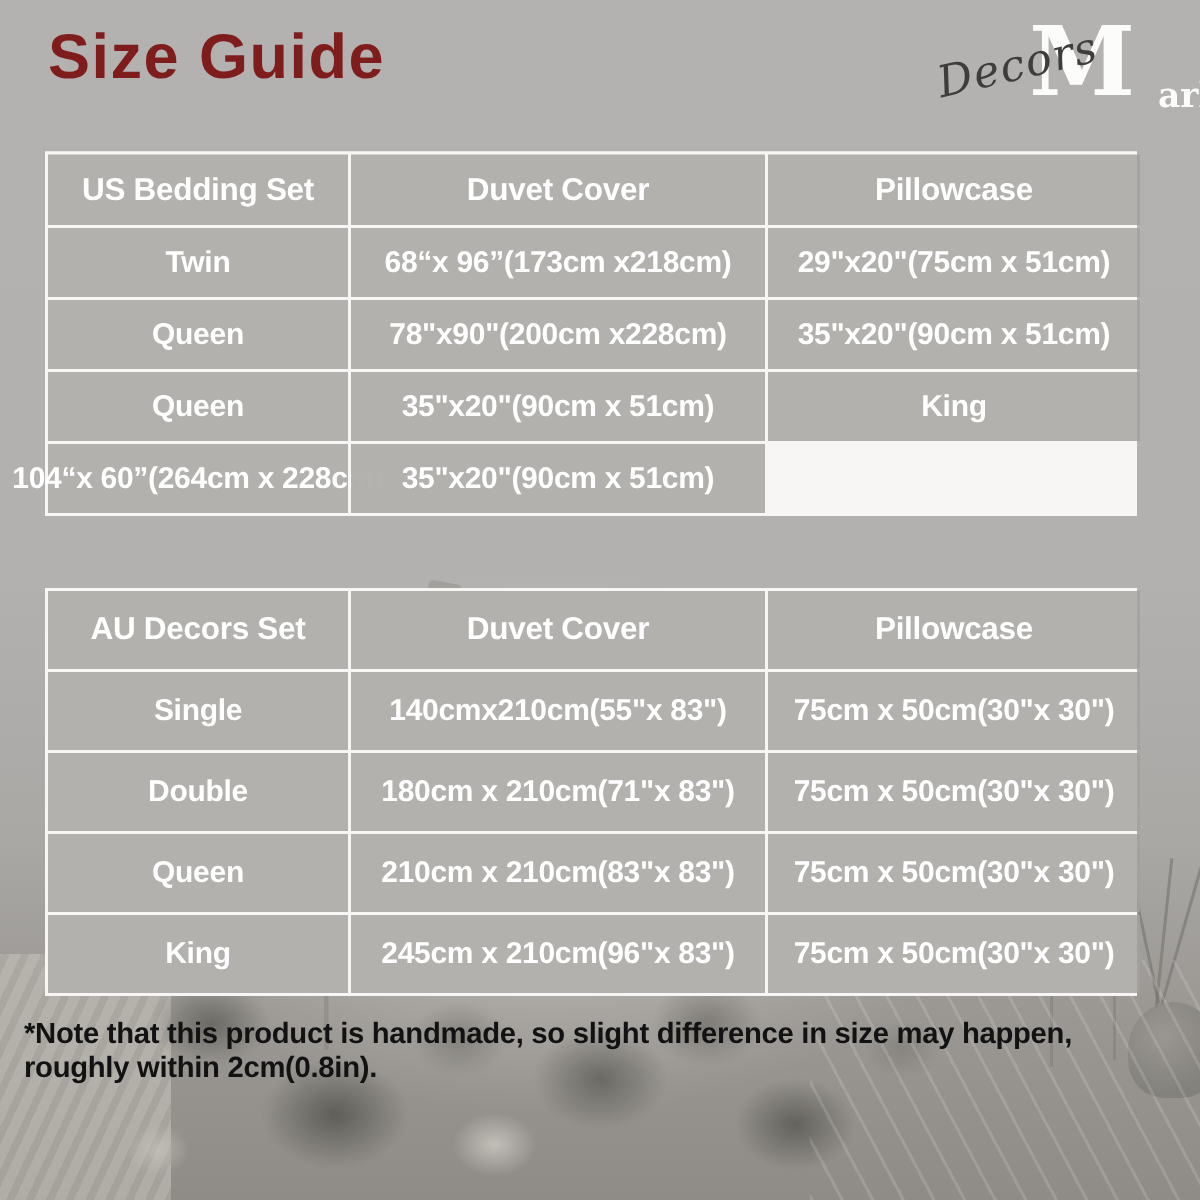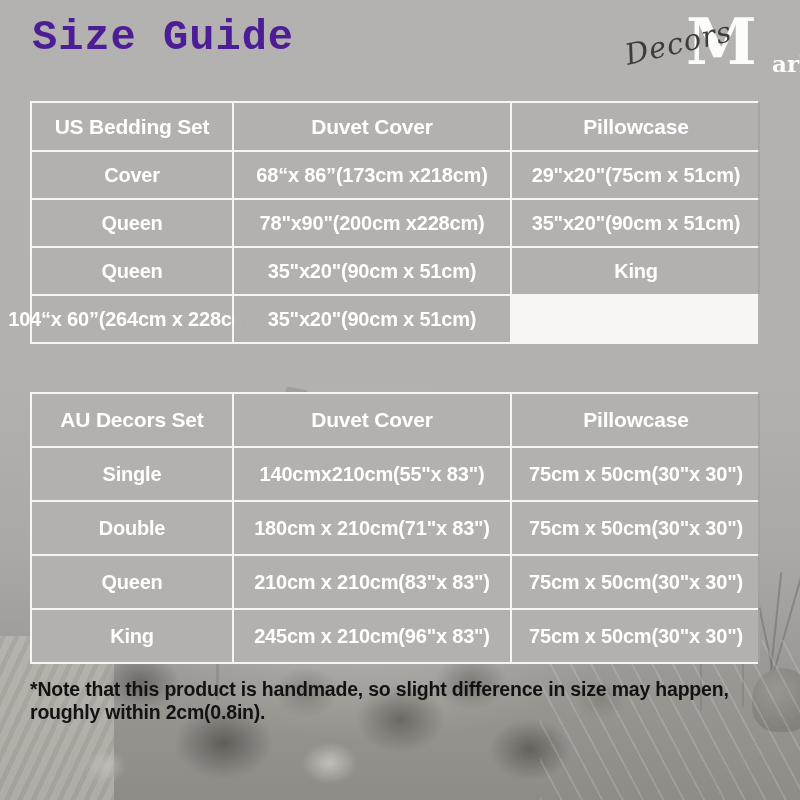--- a/index.html
+++ b/index.html
@@ -57,22 +57,22 @@
       radial-gradient(36px 28px at 90% 40%, rgba(120,118,110,.6), rgba(120,118,110,0) 70%),
       radial-gradient(30px 24px at 6% 80%, rgba(200,197,190,.7), rgba(200,197,190,0) 70%);
     filter:blur(1px);
     opacity:.9;
   }
   .pillow-hint{position:absolute;left:60px;top:560px;width:200px;height:80px;border-radius:40px;background:rgba(224,222,218,.45);filter:blur(6px);}
 
   
   .page-title{
     position:absolute;left:32px;top:14px;margin:0;
-    font-family:Liberation Mono, monospace;
-    font-weight:bold;font-size:42px;letter-spacing:1px;color:#4c1d95;
+    font-family:Liberation Sans, sans-serif;
+    font-weight:bold;font-size:42px;letter-spacing:1px;color:#7f1d1d;
   }
   
   .logo{position:absolute;top:10px;right:16px;width:170px;height:78px;}
   .logo-m{
     position:absolute;left:72px;top:0;
     font-family:"DejaVu Serif","Liberation Serif",serif;font-weight:bold;
     font-size:64px;line-height:1;color:#fcfcfb;
   }
   .logo-script{
     position:absolute;left:10px;top:16px;
@@ -94,21 +94,21 @@
   .table-au{top:392px;grid-template-rows:repeat(5,52px);}
   .cell{
     background:rgba(162,161,158,.82);
     display:flex;align-items:center;justify-content:center;
     color:#ffffff;font-size:20px;font-weight:bold;letter-spacing:-0.2px;
     white-space:nowrap;
   }
   .cell.head{font-size:21px;text-align:right;}
   
   .note{
-    position:absolute;left:30px;top:678px;width:748px;
+    position:absolute;left:16px;top:678px;width:748px;
     font-size:19.5px;font-weight:bold;color:#121212;line-height:23px;letter-spacing:-0.2px;
   }
   .customize{
     position:absolute;left:30px;top:733px;width:600px;
     font-size:19.5px;font-weight:bold;color:#121212;
   }
 </style>
 </head>
 <body>
 
@@ -144,22 +144,22 @@
     <span class="logo-m">M</span>
     <span class="logo-script">Decors</span>
     <span class="logo-rest">arket</span>
   </div>
 
   <div class="size-table table-us">
     <div class="cell head">US Bedding Set</div>
     <div class="cell head">Duvet Cover</div>
     <div class="cell head">Pillowcase</div>
 
-    <div class="cell">Cover</div>
-    <div class="cell">68“x 86”(173cm x218cm)</div>
+    <div class="cell">Twin</div>
+    <div class="cell">68“x 96”(173cm x218cm)</div>
     <div class="cell">29"x20"(75cm x 51cm)</div>
 
     <div class="cell">Queen</div>
     <div class="cell">78"x90"(200cm x228cm)</div>
     <div class="cell">35"x20"(90cm x 51cm)</div>
 
     <div class="cell">Queen</div>
     <div class="cell">35"x20"(90cm x 51cm)</div>
 
     <div class="cell">King</div>

